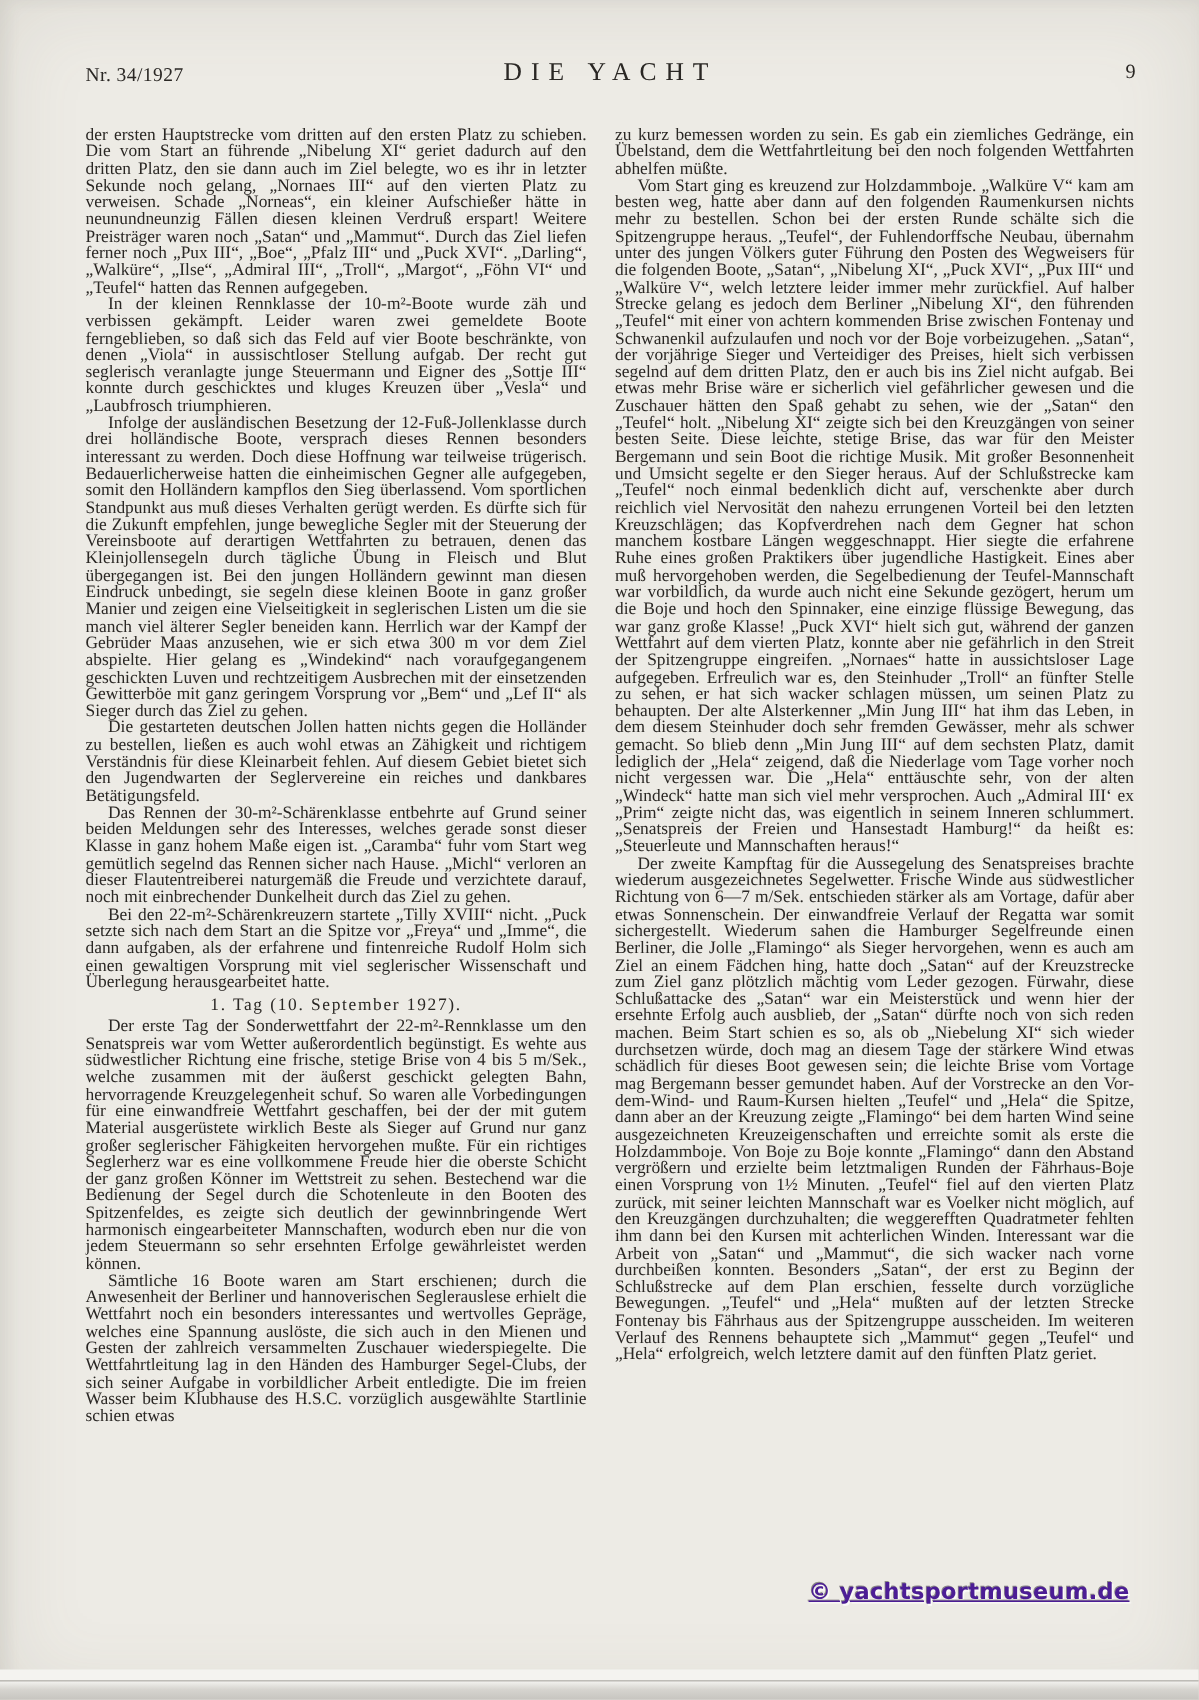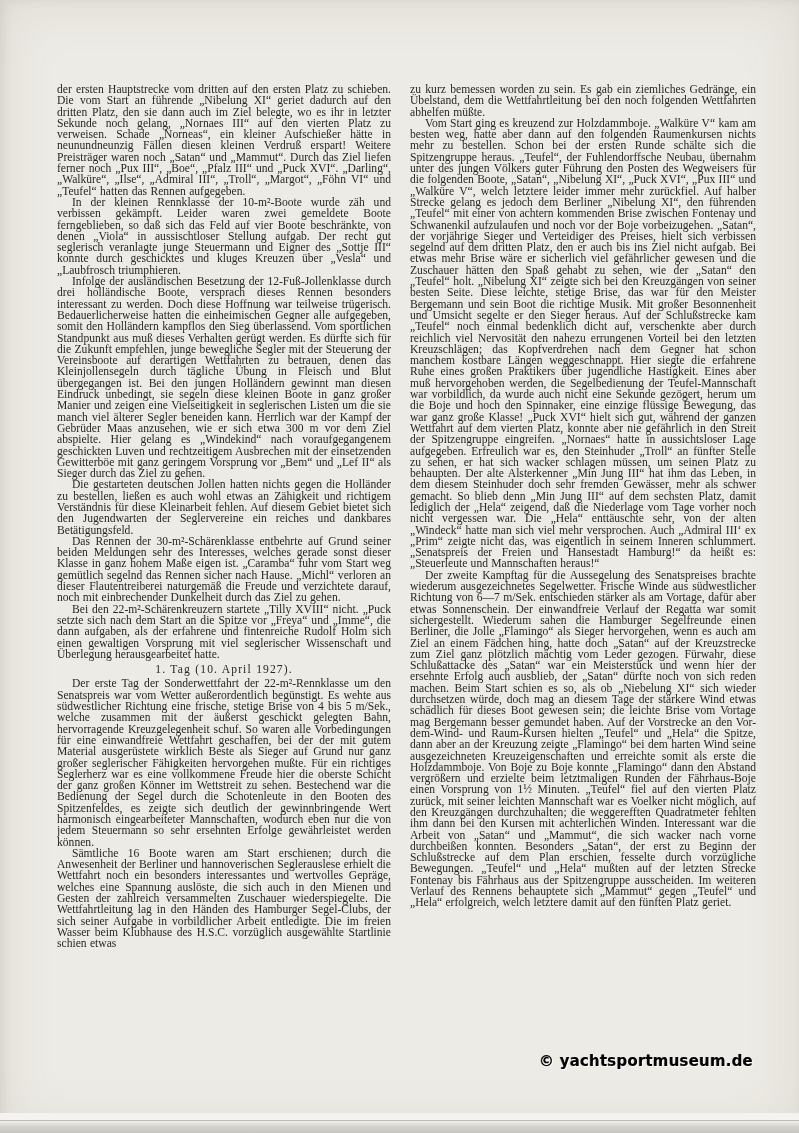--- a/index.html
+++ b/index.html
@@ -42,48 +42,54 @@
   }
   .day-heading {
     text-align: center; font-size: 11.6px; letter-spacing: 1.1px;
     margin: 4px 0 3px;
   }
   
   .watermark {
     position: absolute; top: 1052px; right: 46px;
     font-family: "DejaVu Sans", "Liberation Sans", sans-serif;
     font-weight: bold; font-size: 15px; letter-spacing: 0.2px;
-    color: #000000;
+    color: #4c1d95;
     text-shadow: 1px 1px 0 #fbfaf8, -0.5px -0.5px 0 #8c8a87;
+    text-decoration: underline;
   }
   
   .scan-bottom {
     position: absolute; left: 0; right: 0; bottom: 0; height: 13px;
     background: linear-gradient(to bottom, #f2f1ee 0%, #d6d4cf 45%, #c7c5c0 100%);
     border-top: 1px solid #bebcb7;
   }
   .scan-bottom-white {
     position: absolute; left: 0; right: 0; bottom: 13px; height: 7px;
     background: #f4f3f0;
   }
 </style>
 </head>
 <body>
 
 <div class="page">
 
+  <div class="header">
+    <span class="issue">Nr. 34/1927</span>
+    <span class="title">DIE YACHT</span>
+    <span class="pageno">9</span>
+  </div>
 
   <div class="col col-left">
     <p class="noindent">der ersten Hauptstrecke vom dritten auf den ersten Platz zu schieben. Die vom Start an führende „Nibelung XI“ geriet dadurch auf den dritten Platz, den sie dann auch im Ziel belegte, wo es ihr in letzter Sekunde noch gelang, „Nornaes III“ auf den vierten Platz zu verweisen. Schade „Norneas“, ein kleiner Aufschießer hätte in neunundneunzig Fällen diesen kleinen Verdruß erspart! Weitere Preisträger waren noch „Satan“ und „Mammut“. Durch das Ziel liefen ferner noch „Pux III“, „Boe“, „Pfalz III“ und „Puck XVI“. „Darling“, „Walküre“, „Ilse“, „Admiral III“, „Troll“, „Margot“, „Föhn VI“ und „Teufel“ hatten das Rennen aufgegeben.</p>
     <p>In der kleinen Rennklasse der 10-m²-Boote wurde zäh und verbissen gekämpft. Leider waren zwei gemeldete Boote ferngeblieben, so daß sich das Feld auf vier Boote beschränkte, von denen „Viola“ in aussischtloser Stellung aufgab. Der recht gut seglerisch veranlagte junge Steuermann und Eigner des „Sottje III“ konnte durch geschicktes und kluges Kreuzen über „Vesla“ und „Laubfrosch triumphieren.</p>
     <p>Infolge der ausländischen Besetzung der 12-Fuß-Jollenklasse durch drei holländische Boote, versprach dieses Rennen besonders interessant zu werden. Doch diese Hoffnung war teilweise trügerisch. Bedauerlicherweise hatten die einheimischen Gegner alle aufgegeben, somit den Holländern kampflos den Sieg überlassend. Vom sportlichen Standpunkt aus muß dieses Verhalten gerügt werden. Es dürfte sich für die Zukunft empfehlen, junge bewegliche Segler mit der Steuerung der Vereinsboote auf derartigen Wettfahrten zu betrauen, denen das Kleinjollensegeln durch tägliche Übung in Fleisch und Blut übergegangen ist. Bei den jungen Holländern gewinnt man diesen Eindruck unbedingt, sie segeln diese kleinen Boote in ganz großer Manier und zeigen eine Vielseitigkeit in seglerischen Listen um die sie manch viel älterer Segler beneiden kann. Herrlich war der Kampf der Gebrüder Maas anzusehen, wie er sich etwa 300 m vor dem Ziel abspielte. Hier gelang es „Windekind“ nach voraufgegangenem geschickten Luven und rechtzeitigem Ausbrechen mit der einsetzenden Gewitterböe mit ganz geringem Vorsprung vor „Bem“ und „Lef II“ als Sieger durch das Ziel zu gehen.</p>
     <p>Die gestarteten deutschen Jollen hatten nichts gegen die Holländer zu bestellen, ließen es auch wohl etwas an Zähigkeit und richtigem Verständnis für diese Kleinarbeit fehlen. Auf diesem Gebiet bietet sich den Jugendwarten der Seglervereine ein reiches und dankbares Betätigungsfeld.</p>
     <p>Das Rennen der 30-m²-Schärenklasse entbehrte auf Grund seiner beiden Meldungen sehr des Interesses, welches gerade sonst dieser Klasse in ganz hohem Maße eigen ist. „Caramba“ fuhr vom Start weg gemütlich segelnd das Rennen sicher nach Hause. „Michl“ verloren an dieser Flautentreiberei naturgemäß die Freude und verzichtete darauf, noch mit einbrechender Dunkelheit durch das Ziel zu gehen.</p>
     <p>Bei den 22-m²-Schärenkreuzern startete „Tilly XVIII“ nicht. „Puck setzte sich nach dem Start an die Spitze vor „Freya“ und „Imme“, die dann aufgaben, als der erfahrene und fintenreiche Rudolf Holm sich einen gewaltigen Vorsprung mit viel seglerischer Wissenschaft und Überlegung herausgearbeitet hatte.</p>
-    <div class="day-heading">1. Tag (10. April 1927).</div>
+    <div class="day-heading">1. Tag (10. September 1927).</div>
     <p>Der erste Tag der Sonderwettfahrt der 22-m²-Rennklasse um den Senatspreis war vom Wetter außerordentlich begünstigt. Es wehte aus südwestlicher Richtung eine frische, stetige Brise von 4 bis 5 m/Sek., welche zusammen mit der äußerst geschickt gelegten Bahn, hervorragende Kreuzgelegenheit schuf. So waren alle Vorbedingungen für eine einwandfreie Wettfahrt geschaffen, bei der der mit gutem Material ausgerüstete wirklich Beste als Sieger auf Grund nur ganz großer seglerischer Fähigkeiten hervorgehen mußte. Für ein richtiges Seglerherz war es eine vollkommene Freude hier die oberste Schicht der ganz großen Könner im Wettstreit zu sehen. Bestechend war die Bedienung der Segel durch die Schotenleute in den Booten des Spitzenfeldes, es zeigte sich deutlich der gewinnbringende Wert harmonisch eingearbeiteter Mannschaften, wodurch eben nur die von jedem Steuermann so sehr ersehnten Erfolge gewährleistet werden können.</p>
     <p>Sämtliche 16 Boote waren am Start erschienen; durch die Anwesenheit der Berliner und hannoverischen Seglerauslese erhielt die Wettfahrt noch ein besonders interessantes und wertvolles Gepräge, welches eine Spannung auslöste, die sich auch in den Mienen und Gesten der zahlreich versammelten Zuschauer wiederspiegelte. Die Wettfahrtleitung lag in den Händen des Hamburger Segel-Clubs, der sich seiner Aufgabe in vorbildlicher Arbeit entledigte. Die im freien Wasser beim Klubhause des H.S.C. vorzüglich ausgewählte Startlinie schien etwas</p>
   </div>
 
   <div class="col col-right">
     <p class="noindent">zu kurz bemessen worden zu sein. Es gab ein ziemliches Gedränge, ein Übelstand, dem die Wettfahrtleitung bei den noch folgenden Wettfahrten abhelfen müßte.</p>
     <p>Vom Start ging es kreuzend zur Holzdammboje. „Walküre V“ kam am besten weg, hatte aber dann auf den folgenden Raumenkursen nichts mehr zu bestellen. Schon bei der ersten Runde schälte sich die Spitzengruppe heraus. „Teufel“, der Fuhlendorffsche Neubau, übernahm unter des jungen Völkers guter Führung den Posten des Wegweisers für die folgenden Boote, „Satan“, „Nibelung XI“, „Puck XVI“, „Pux III“ und „Walküre V“, welch letztere leider immer mehr zurückfiel. Auf halber Strecke gelang es jedoch dem Berliner „Nibelung XI“, den führenden „Teufel“ mit einer von achtern kommenden Brise zwischen Fontenay und Schwanenkil aufzulaufen und noch vor der Boje vorbeizugehen. „Satan“, der vorjährige Sieger und Verteidiger des Preises, hielt sich verbissen segelnd auf dem dritten Platz, den er auch bis ins Ziel nicht aufgab. Bei etwas mehr Brise wäre er sicherlich viel gefährlicher gewesen und die Zuschauer hätten den Spaß gehabt zu sehen, wie der „Satan“ den „Teufel“ holt. „Nibelung XI“ zeigte sich bei den Kreuzgängen von seiner besten Seite. Diese leichte, stetige Brise, das war für den Meister Bergemann und sein Boot die richtige Musik. Mit großer Besonnenheit und Umsicht segelte er den Sieger heraus. Auf der Schlußstrecke kam „Teufel“ noch einmal bedenklich dicht auf, verschenkte aber durch reichlich viel Nervosität den nahezu errungenen Vorteil bei den letzten Kreuzschlägen; das Kopfverdrehen nach dem Gegner hat schon manchem kostbare Längen weggeschnappt. Hier siegte die erfahrene Ruhe eines großen Praktikers über jugendliche Hastigkeit. Eines aber muß hervorgehoben werden, die Segelbedienung der Teufel-Mannschaft war vorbildlich, da wurde auch nicht eine Sekunde gezögert, herum um die Boje und hoch den Spinnaker, eine einzige flüssige Bewegung, das war ganz große Klasse! „Puck XVI“ hielt sich gut, während der ganzen Wettfahrt auf dem vierten Platz, konnte aber nie gefährlich in den Streit der Spitzengruppe eingreifen. „Nornaes“ hatte in aussichtsloser Lage aufgegeben. Erfreulich war es, den Steinhuder „Troll“ an fünfter Stelle zu sehen, er hat sich wacker schlagen müssen, um seinen Platz zu behaupten. Der alte Alsterkenner „Min Jung III“ hat ihm das Leben, in dem diesem Steinhuder doch sehr fremden Gewässer, mehr als schwer gemacht. So blieb denn „Min Jung III“ auf dem sechsten Platz, damit lediglich der „Hela“ zeigend, daß die Niederlage vom Tage vorher noch nicht vergessen war. Die „Hela“ enttäuschte sehr, von der alten „Windeck“ hatte man sich viel mehr versprochen. Auch „Admiral III‘ ex „Prim“ zeigte nicht das, was eigentlich in seinem Inneren schlummert. „Senatspreis der Freien und Hansestadt Hamburg!“ da heißt es: „Steuerleute und Mannschaften heraus!“</p>
     <p>Der zweite Kampftag für die Aussegelung des Senatspreises brachte wiederum ausgezeichnetes Segelwetter. Frische Winde aus südwestlicher Richtung von 6—7 m/Sek. entschieden stärker als am Vortage, dafür aber etwas Sonnenschein. Der einwandfreie Verlauf der Regatta war somit sichergestellt. Wiederum sahen die Hamburger Segelfreunde einen Berliner, die Jolle „Flamingo“ als Sieger hervorgehen, wenn es auch am Ziel an einem Fädchen hing, hatte doch „Satan“ auf der Kreuzstrecke zum Ziel ganz plötzlich mächtig vom Leder gezogen. Fürwahr, diese Schlußattacke des „Satan“ war ein Meisterstück und wenn hier der ersehnte Erfolg auch ausblieb, der „Satan“ dürfte noch von sich reden machen. Beim Start schien es so, als ob „Niebelung XI“ sich wieder durchsetzen würde, doch mag an diesem Tage der stärkere Wind etwas schädlich für dieses Boot gewesen sein; die leichte Brise vom Vortage mag Bergemann besser gemundet haben. Auf der Vorstrecke an den Vor-dem-Wind- und Raum-Kursen hielten „Teufel“ und „Hela“ die Spitze, dann aber an der Kreuzung zeigte „Flamingo“ bei dem harten Wind seine ausgezeichneten Kreuzeigenschaften und erreichte somit als erste die Holzdammboje. Von Boje zu Boje konnte „Flamingo“ dann den Abstand vergrößern und erzielte beim letztmaligen Runden der Fährhaus-Boje einen Vorsprung von 1½ Minuten. „Teufel“ fiel auf den vierten Platz zurück, mit seiner leichten Mannschaft war es Voelker nicht möglich, auf den Kreuzgängen durchzuhalten; die weggerefften Quadratmeter fehlten ihm dann bei den Kursen mit achterlichen Winden. Interessant war die Arbeit von „Satan“ und „Mammut“, die sich wacker nach vorne durchbeißen konnten. Besonders „Satan“, der erst zu Beginn der Schlußstrecke auf dem Plan erschien, fesselte durch vorzügliche Bewegungen. „Teufel“ und „Hela“ mußten auf der letzten Strecke Fontenay bis Fährhaus aus der Spitzengruppe ausscheiden. Im weiteren Verlauf des Rennens behauptete sich „Mammut“ gegen „Teufel“ und „Hela“ erfolgreich, welch letztere damit auf den fünften Platz geriet.</p>
   </div>
 

